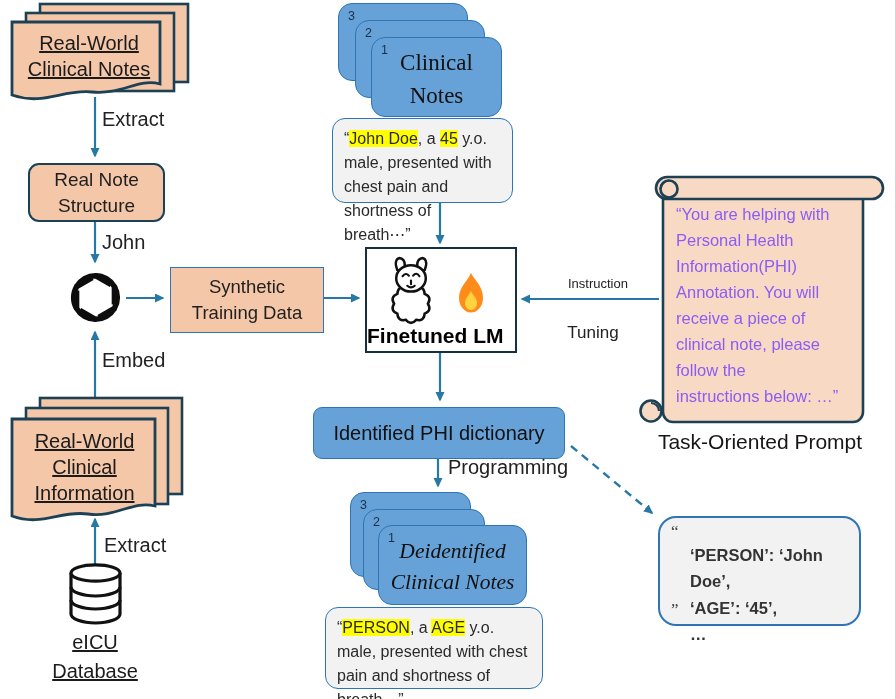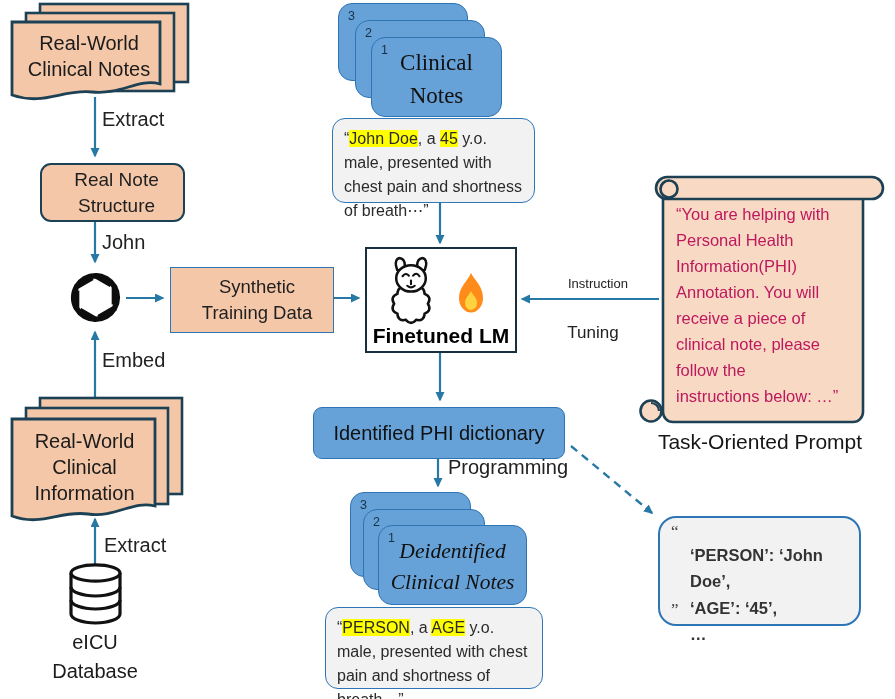--- a/index.html
+++ b/index.html
@@ -11,39 +11,39 @@
     --arrow:#2878A6;
     --grayfill:#F2F2F3;
     --hl:#FFFF00;
     --ink:#1F1F1F;
   }
   html,body{margin:0;padding:0;background:#fff;}
   #canvas{position:relative;width:895px;height:699px;background:#fff;overflow:hidden;
           font-family:"Liberation Sans",sans-serif;color:var(--ink);}
   .abs{position:absolute;}
   .label{font-size:20px;color:#222;white-space:nowrap;}
-  .doc-text{text-align:center;white-space:pre-line;font-size:20px;line-height:1.3;color:#1b1b1b;}
+  .doc-text{text-align:center;white-space:pre-line;font-size:20px;line-height:1.3;color:#1b1b1b;text-decoration:underline;}
   .roundbox{background:var(--salmon);border:2.4px solid var(--navy);border-radius:11px;
             display:flex;align-items:center;justify-content:center;text-align:center;
             font-size:19px;line-height:1.35;white-space:pre-line;}
   .sqbox{background:var(--salmon);border:1.8px solid var(--cardborder);
          display:flex;align-items:center;justify-content:center;text-align:center;
-         font-size:18.5px;line-height:1.4;white-space:pre-line;padding-left:10px;}
+         font-size:18.5px;line-height:1.4;white-space:pre-line;}
   .card{position:absolute;background:var(--cardblue);border:1.7px solid var(--cardborder);border-radius:14px;box-sizing:border-box;}
   .card .num{position:absolute;top:5px;left:9px;font-size:12.5px;color:#16324a;}
   .card-title{position:absolute;left:0;right:0;text-align:center;
               font-family:"Liberation Serif",serif;font-size:23px;line-height:1.45;color:#111;white-space:pre-line;}
   .qbox{position:absolute;background:var(--grayfill);border:1.9px solid var(--cardborder);border-radius:13px;
         box-sizing:border-box;padding:8px 11px;font-size:16px;line-height:1.5;color:#2a2a2a;}
   .hl{background:var(--hl);}
   .bluebar{position:absolute;background:var(--cardblue);border:1.8px solid var(--cardborder);border-radius:9px;
            display:flex;align-items:center;justify-content:center;font-size:20px;color:#101010;box-sizing:border-box;}
   .lmbox{position:absolute;background:#fff;border:2.6px solid #16303F;box-sizing:border-box;}
-  .lm-label{position:absolute;left:0;right:0;bottom:3px;text-align:center;font-weight:bold;font-size:21px;color:#000;}
-  .scroll-text{white-space:pre-line;font-size:16.5px;line-height:1.58;color:#be185d;}
+  .lm-label{position:absolute;left:0;right:0;bottom:3px;text-align:left;font-weight:bold;font-size:21px;color:#000;}
+  .scroll-text{white-space:pre-line;font-size:16.5px;line-height:1.58;color:#8b5cf6;}
   .caption{font-size:21px;color:#161616;text-align:center;}
   .mono-quote{white-space:pre-line;font-size:16.5px;line-height:1.6;color:#333;font-weight:bold;}
   .qmark{position:absolute;font-family:"Liberation Serif",serif;font-size:17px;color:#444;}
 </style>
 </head>
 <body>
 
 <div id="canvas">
 
   <svg class="abs" style="left:0;top:0;" width="895" height="699" viewBox="0 0 895 699">
@@ -68,21 +68,21 @@
   <svg class="abs" style="left:2px;top:2px;" width="195" height="115" viewBox="0 0 195 115">
     <rect x="38" y="2" width="148" height="78" fill="#F5C7A9" stroke="#1D4154" stroke-width="2.6"></rect>
     <rect x="24" y="11" width="148" height="78" fill="#F5C7A9" stroke="#1D4154" stroke-width="2.6"></rect>
     <path d="M10,20 L158,20 L158,82 C136,76 120,93 90,90 C60,87 42,104 10,93 Z" fill="#F5C7A9" stroke="#1D4154" stroke-width="2.8"></path>
   </svg>
   <div class="abs doc-text" style="left:14px;top:30px;width:150px;">Real-World
 Clinical Notes</div>
 
   <div class="abs label" style="left:102px;top:108px;">Extract</div>
 
-  <div class="abs roundbox" style="left:40px;top:163px;width:133px;height:55px;padding-left:8px;">
+  <div class="abs roundbox" style="left:28px;top:163px;width:133px;height:55px;">
     <span>Real Note
 Structure</span>
   </div>
 
   <div class="abs label" style="left:102px;top:231px;">John</div>
 
   <svg class="abs" style="left:66px;top:268px;" width="59" height="59" viewBox="-29 -29 58 58">
     <g stroke="#0d0d0d" stroke-width="5.4" fill="none">
       <path d="M0,-21.5 A21.5,21.5 0 0 1 18.6,-10.7 L18.6,7"></path>
       <path d="M0,-21.5 A21.5,21.5 0 0 1 18.6,-10.7 L18.6,7" transform="rotate(60)"></path>
@@ -125,21 +125,21 @@
   </div>
   <div class="card" style="left:355px;top:20px;width:130px;height:78px;">
     <span class="num">2</span>
   </div>
   <div class="card" style="left:371px;top:37px;width:131px;height:80px;">
     <span class="num">1</span>
     <div class="card-title" style="top:8px;">Clinical
 Notes</div>
   </div>
 
-  <div class="qbox" style="left:332px;top:118px;width:203px;height:85px;">
+  <div class="qbox" style="left:332px;top:118px;width:181px;height:85px;">
     <span><span>“</span><span class="hl">John Doe</span><span>, a </span><span class="hl">45</span><span> y.o. male, presented with chest pain and shortness of breath⋯”</span></span>
   </div>
 
   <div class="lmbox" style="left:365px;top:247px;width:152px;height:106px;">
 
     <svg class="abs" style="left:12px;top:4px;" width="64" height="74" viewBox="0 0 60 70">
       <g stroke="#111" stroke-width="2.4" fill="#fff">
         <path transform="translate(30,48)" d="M16,0 Q20,6.5 12.9,9.4 Q12.3,17 4.9,15.2 Q0,21 -4.9,15.2 Q-12.3,17 -12.9,9.4 Q-20,6.5 -16,0 Q-20,-6.5 -12.9,-9.4 Q-12.3,-17 -4.9,-15.2 Q0,-21 4.9,-15.2 Q12.3,-17 12.9,-9.4 Q20,-6.5 16,0 Z"></path>
         <path d="M17,16 C13,6 19,2 23,7 C25,10 24,14 23,17 Z"></path>
         <path d="M43,16 C47,6 41,2 37,7 C35,10 36,14 37,17 Z"></path>

